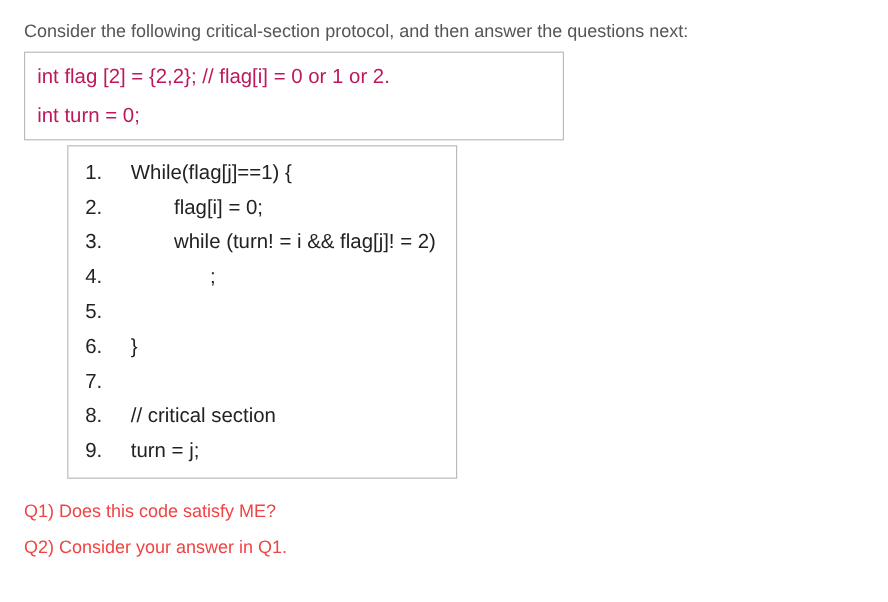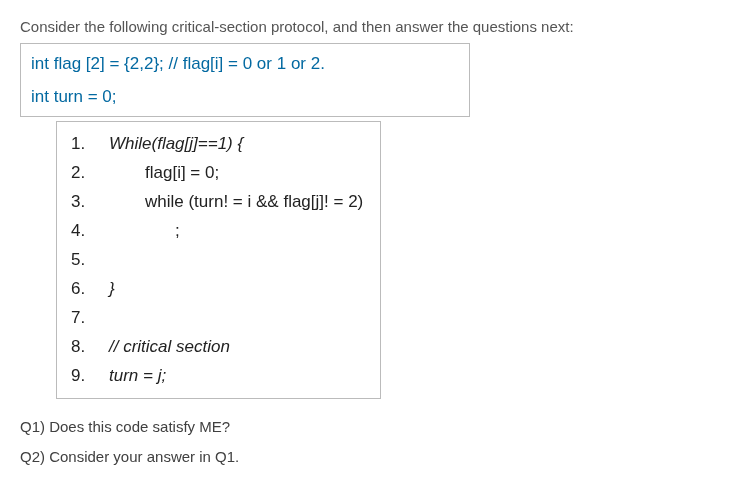--- a/index.html
+++ b/index.html
@@ -16,21 +16,21 @@
       font-size: 15px;
       line-height: 1.6;
     }
     .intro {
       margin-bottom: 4px;
     }
     .code-outer {
       border: 1px solid #bbbbbb;
       padding: 6px 10px;
       margin-bottom: 4px;
-      color: #0369a1;
+      color: #be185d;
       font-size: 17px;
       width: 450px;
     }
     .code-list-wrap {
       border: 1px solid #bbbbbb;
       padding: 8px 14px;
       color: #222222;
       font-size: 17px;
       line-height: 1.7;
       margin-left: 36px;
@@ -45,23 +45,23 @@
     .num {
       width: 34px;
       text-align: left;
       flex-shrink: 0;
     }
     .code-text {
       white-space: pre;
     }
     .indent1 { padding-left: 40px; }
     .indent2 { padding-left: 70px; }
-    .indent0 { padding-left: 4px; font-style: italic; }
+    .indent0 { padding-left: 4px; }
     .question {
-      color: #404040;
+      color: #ef4444;
       margin-top: 6px;
     }
     .declspace {
       display: block;
       height: 6px;
     }
   </style>
 </head>
 <body>
 

